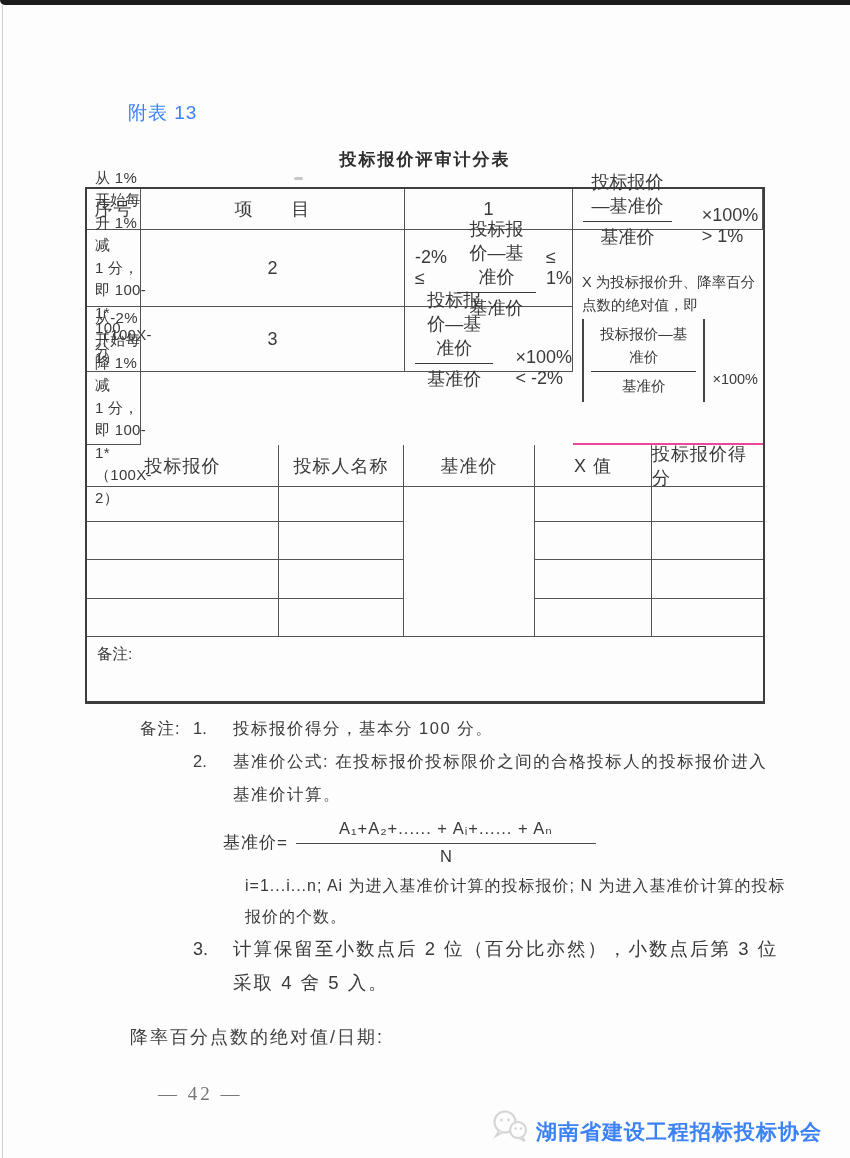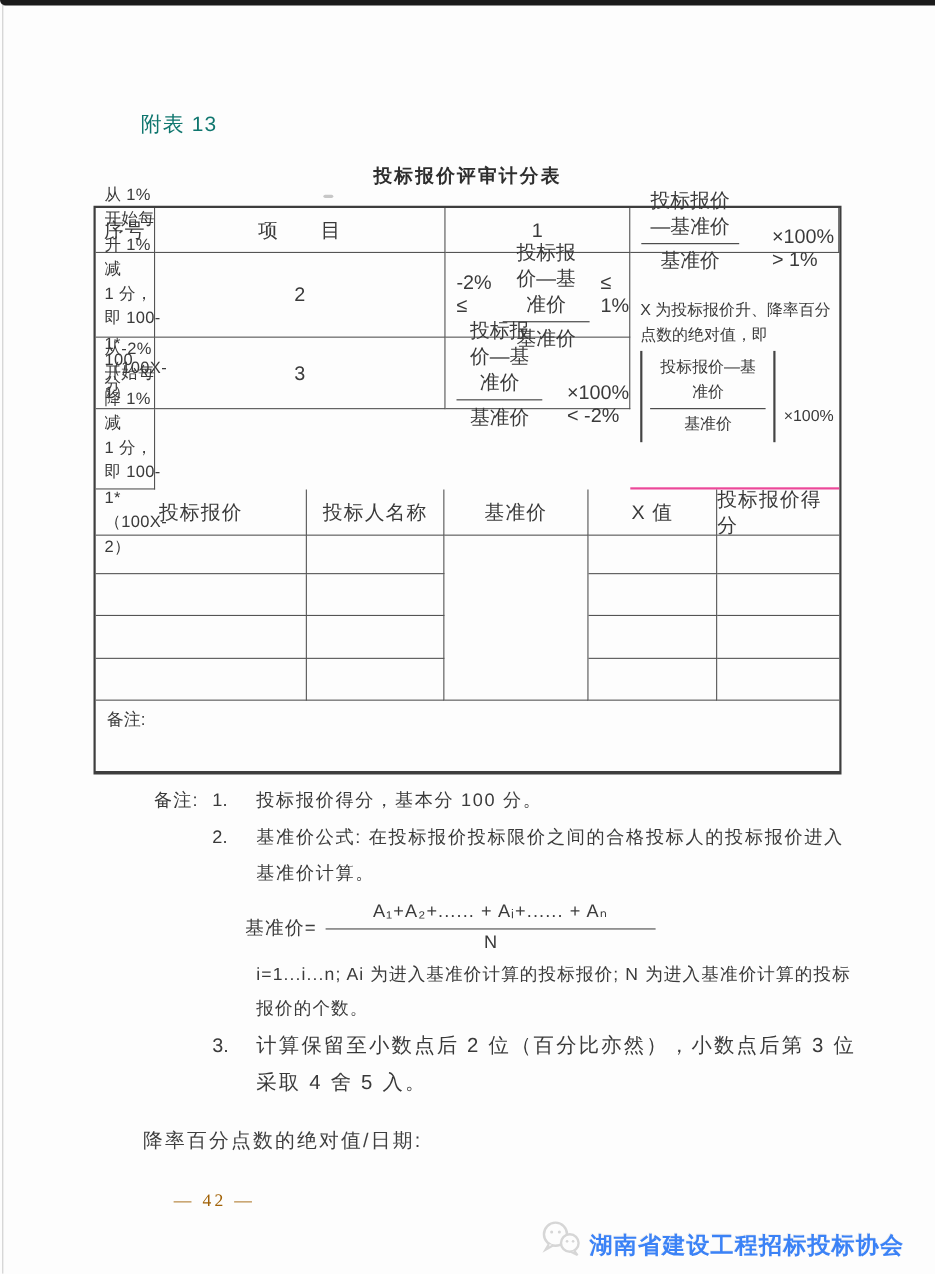--- a/index.html
+++ b/index.html
@@ -7,21 +7,21 @@
   body {
     font-family:"Liberation Sans","DejaVu Sans",sans-serif;
     background:#fdfdfd; color:#3a3a3a; overflow:hidden; position:relative;
   }
   
   .scan-top { position:absolute; top:0; left:0; right:0; height:5px; background:#1b1b1b; border-bottom-left-radius:6px; }
   .scan-left { position:absolute; top:4px; bottom:0; left:2px; width:1px; background:#bdbdbd; opacity:.75; }
   .speck { position:absolute; left:294px; top:177px; width:9px; height:3px; background:#9a9a9a; opacity:.55; border-radius:2px; }
 
   
-  .attach-label { position:absolute; left:128px; top:100px; font-size:19px; letter-spacing:1px; color:#0f766e; }
+  .attach-label { position:absolute; left:128px; top:100px; font-size:19px; letter-spacing:1px; color:#3b82f6; }
   .doc-title { position:absolute; left:85px; top:148px; width:680px; text-align:center;
                font-size:17px; font-weight:bold; letter-spacing:2px; color:#2e2e2e; }
 
   
   .main-table { position:absolute; left:85px; top:187px; width:680px;
                 border:2px solid #3e3e3e; border-bottom-width:3px; background:transparent; }
   .grid-upper { display:grid; grid-template-columns:54px 264px 168px 1fr;
                 grid-template-rows:41px 77px 65px 73px; }
   .grid-lower { display:grid; grid-template-columns:192px 125px 131px 117px 1fr;
                 grid-template-rows:42px 35px 38px 39px 38px 64px; }
@@ -66,27 +66,27 @@
   .notes-label { width:53px; font-size:16.5px; letter-spacing:1px; line-height:33px; }
   .note-item { display:flex; }
   .note-num { width:40px; font-size:16.5px; line-height:33px; }
   .note-text { width:550px; font-size:16.5px; letter-spacing:1.5px; line-height:33px; }
   .formula-row { display:flex; align-items:center; margin:8px 0 4px 30px; }
   .formula-label { font-size:17px; margin-right:8px; letter-spacing:1px; }
   .big-frac { display:inline-flex; flex-direction:column; text-align:center; }
   .big-frac .fnum { border-bottom:1.5px solid #4a4a4a; padding:0 14px 5px; min-width:300px;
                     font-size:16.5px; letter-spacing:1px; }
   .big-frac .fden { padding-top:3px; font-size:16.5px; }
-  .formula-note { margin-left:40px; width:552px; font-size:16px; letter-spacing:1px; line-height:31px; }
+  .formula-note { margin-left:52px; width:552px; font-size:16px; letter-spacing:1px; line-height:31px; }
   .note3 .note-num { font-size:18px; line-height:34px; }
   .note3 .note-text { font-size:18.5px; letter-spacing:2px; line-height:34px; width:558px; }
 
   .signature { position:absolute; left:130px; top:1025px; font-size:18px; letter-spacing:2px; color:#3f3f3f; }
   .pagenum { position:absolute; left:158px; top:1083px; font-family:"Liberation Serif","DejaVu Serif",serif;
-             font-size:16px; letter-spacing:3px; color:#a16207; }
+             font-size:19px; letter-spacing:3px; color:#737373; }
 
   
   .watermark { position:absolute; right:28px; top:1108px; display:flex; align-items:flex-end; gap:5px;
                color:#3b82f6; }
   .wm-text { font-size:21px; font-weight:bold; letter-spacing:1px;
              text-shadow:0.5px 1px 0 #ffffff, -0.5px -0.5px 0 #efefef; }
   .wm-logo { width:40px; height:38px; }
 </style>
 </head>
 <body>

